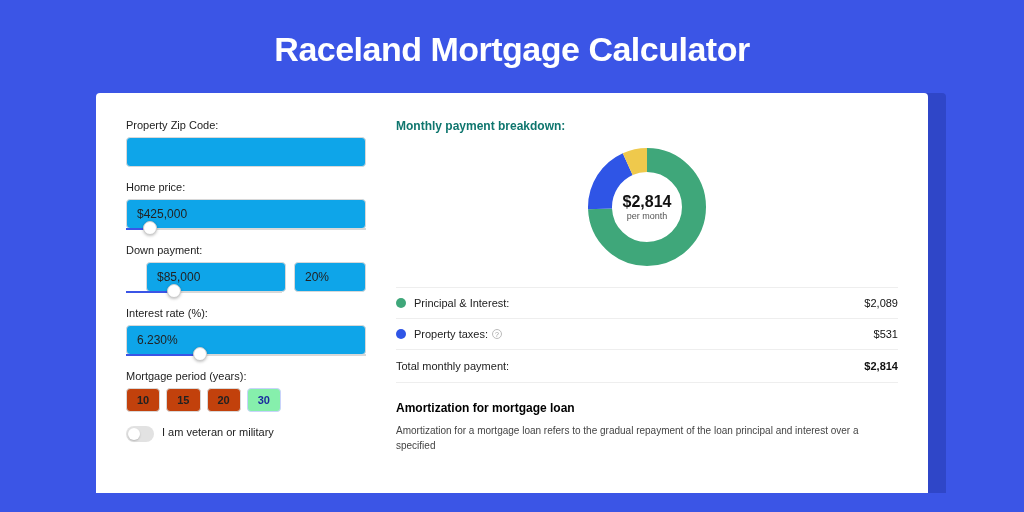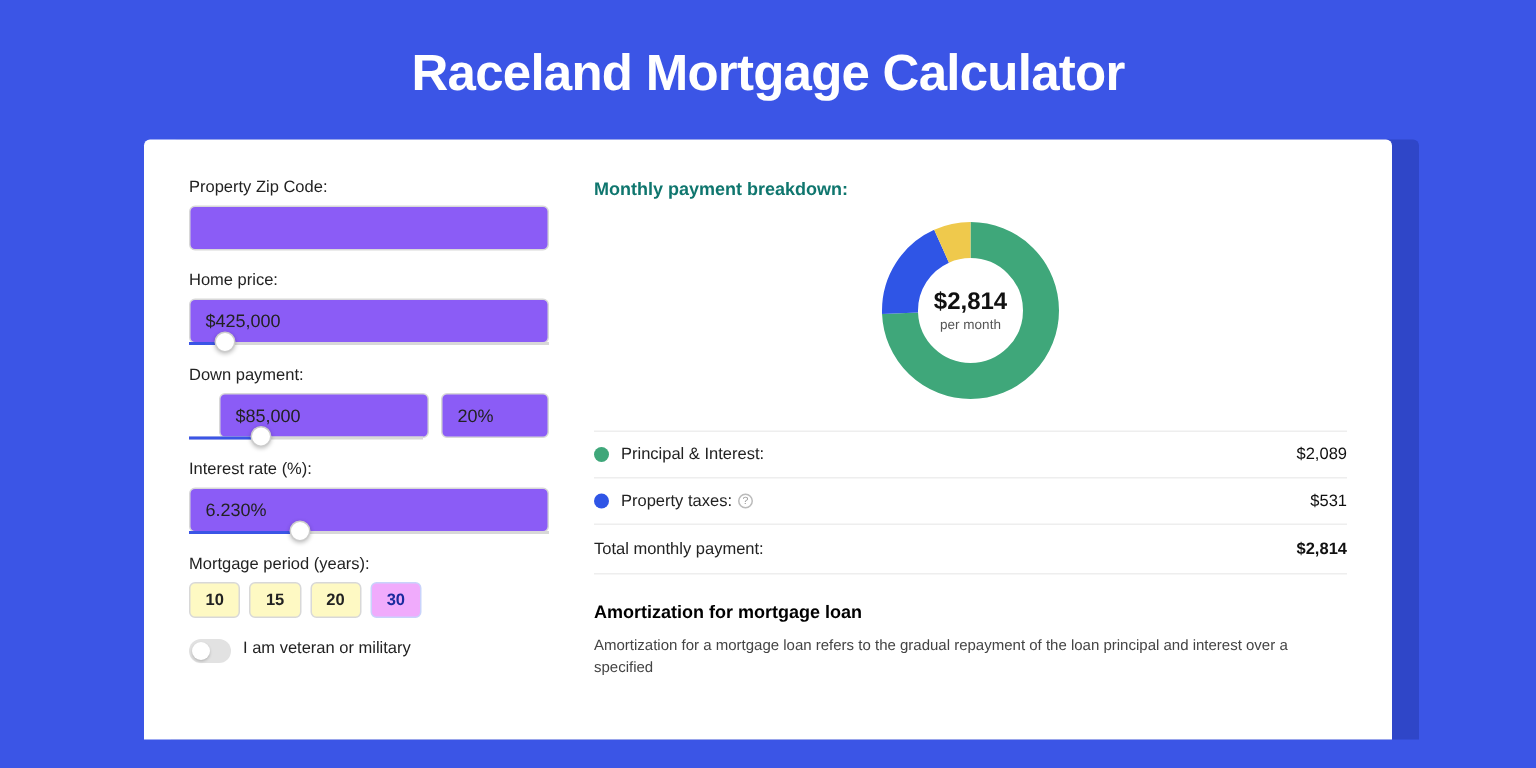--- a/index.html
+++ b/index.html
@@ -39,21 +39,21 @@
     display: block;
   }
   .text-input {
     width: 100%;
     height: 30px;
     border: 1px solid #d8d8d8;
     border-radius: 4px;
     padding: 0 10px;
     font-size: 12px;
     color: #222;
-    background: #8b5cf6;
+    background: #0ea5e9;
   }
   .field-group { margin-bottom: 14px; position: relative; }
   .slider-track {
     position: relative;
     height: 2px;
     background: #d8d8d8;
     margin-top: -1px;
   }
   .slider-fill {
     position: absolute;
@@ -75,26 +75,26 @@
   .two-inputs .text-input:first-child { flex: 1; }
   .two-inputs .text-input:last-child { width: 72px; flex: 0 0 72px; }
 
   .period-row { display: flex; gap: 6px; margin-top: 4px; }
   .period-btn {
     border: 1px solid #d8d8d8;
     border-radius: 4px;
     font-size: 11px;
     font-weight: 600;
     padding: 5px 10px;
-    background: #fef9c3;
+    background: #c2410c;
     cursor: pointer;
     color: #222;
   }
   .period-btn.selected {
-    background: #f0abfc;
+    background: #86efac;
     border-color: #c9d3fb;
     color: #1a2a9e;
   }
 
   .toggle-row { display: flex; align-items: flex-start; gap: 8px; }
   .toggle {
     width: 28px; height: 16px;
     background: #e2e2e2;
     border-radius: 999px;
     position: relative;

